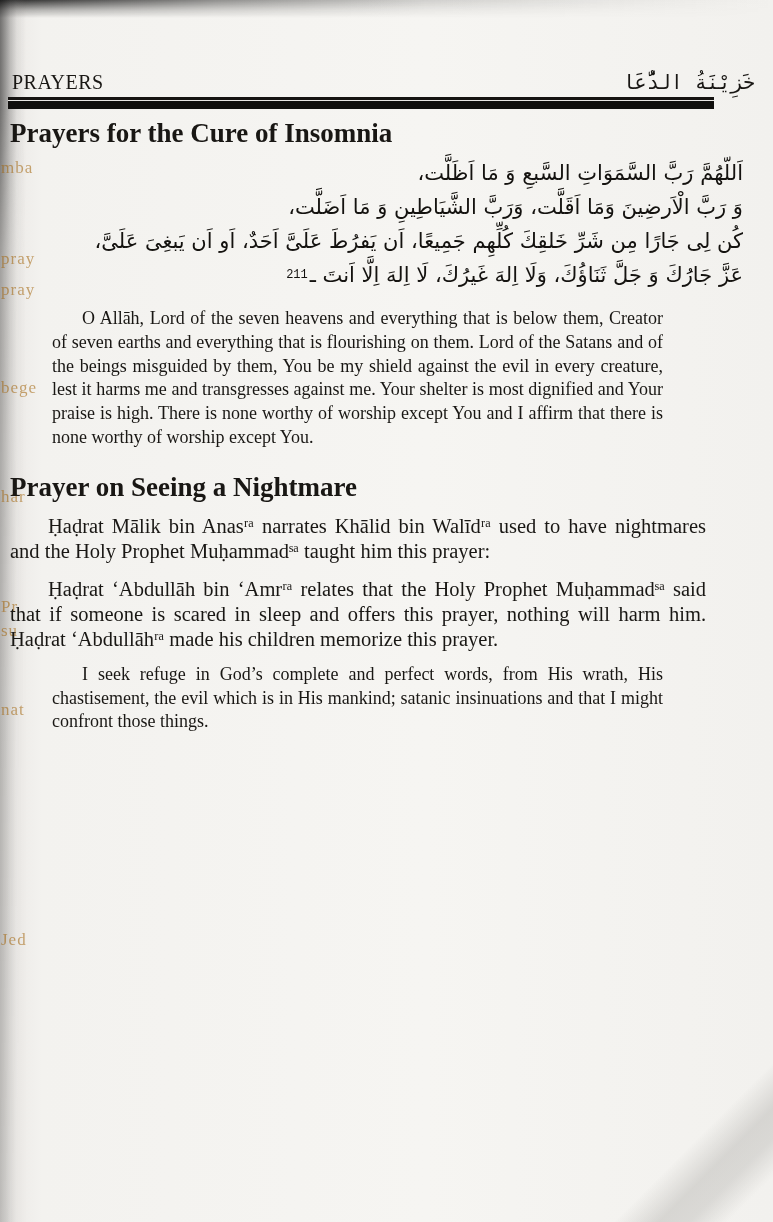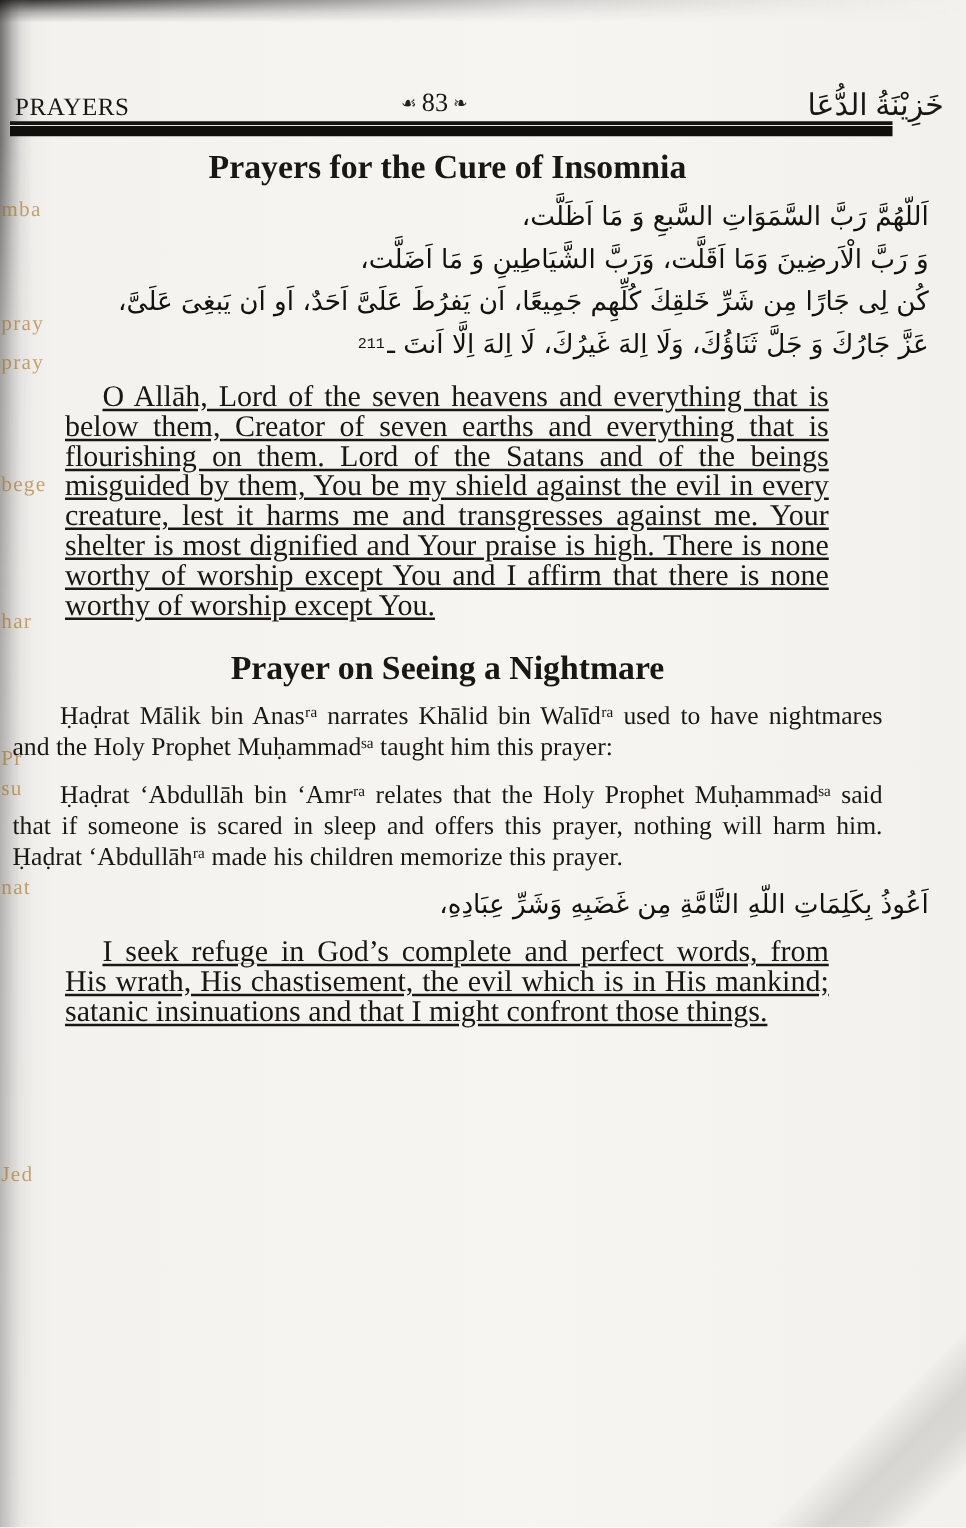--- a/index.html
+++ b/index.html
@@ -38,30 +38,30 @@
   }
 
   
   .header {
     position: absolute; top: 70px; left: 12px; right: 18px; height: 26px;
     display: flex; justify-content: space-between; align-items: baseline;
   }
   .head-left { font-size: 20px; letter-spacing: .5px; }
   .head-page { font-size: 21px; position: absolute; left: 0; right: 72px; text-align: center; }
   .head-page .orn { font-size: 14px; color: #22201d; position: relative; top: -2px; padding: 0 4px; }
-  .head-ar { font-family: Liberation Serif, serif; font-size: 24px; direction: rtl; }
+  .head-ar { font-family: Liberation Mono, monospace; font-size: 20px; direction: rtl; }
   .rule {
     position: absolute; top: 97px; left: 8px; width: 706px; height: 12px;
     background: linear-gradient(to bottom, #161412 0 3px, #e9e7e4 3px 4px, #100f0d 4px 12px);
   }
 
   
   .content { position: absolute; top: 109px; left: 0; right: 0; }
   h1 {
-    margin: 0 67px 0 10px; text-align: center;
+    margin: 0 67px 0 10px; text-align: left;
     font-size: 27px; font-weight: 700; letter-spacing: 0;
   }
   .t1 { margin-top: 9px; }
   .t2 { margin-top: 22px; }
   .para {
     margin: 0 67px 0 10px; text-indent: 38px;
     font-size: 20.5px; line-height: 25px;
     text-align: justify; text-justify: inter-word;
   }
   .p1 { margin-top: 13px; }
@@ -73,22 +73,22 @@
     font-size: 21px; line-height: 34px; color: #14120f;
   }
   .arabic .line { white-space: nowrap; }
   .arabic .fn {
     font-size: 12px; position: relative; top: -4px;
     font-family: Liberation Mono, monospace;
     padding: 0 2px;
   }
   .trans {
     margin: 11px 110px 0 52px; text-indent: 30px;
-    font-size: 24px; line-height: 23.8px;
-    text-align: justify; text-justify: inter-word; text-decoration: underline;
+    font-size: 18px; line-height: 23.8px;
+    text-align: justify; text-justify: inter-word;
   }
 </style>
 </head>
 <body>
 
 <div class="page">
 
   <div class="edge-top"></div>
   <div class="edge-left"></div>
   <div class="corner-curl"></div>
@@ -98,21 +98,20 @@
   <span class="ghost" style="top:280px">pray</span>
   <span class="ghost" style="top:378px">bege</span>
   <span class="ghost" style="top:487px">har</span>
   <span class="ghost" style="top:597px">Pr</span>
   <span class="ghost" style="top:621px">su</span>
   <span class="ghost" style="top:700px">nat</span>
   <span class="ghost" style="top:930px">Jed</span>
 
   <div class="header">
     <span class="head-left">PRAYERS</span>
-    <span class="head-page"><span class="orn">☙</span><span>83</span><span class="orn">❧</span></span>
     <span class="head-ar">خَزِيْنَةُ الدُّعَا</span>
   </div>
   <div class="rule"></div>
 
   <div class="content">
 
     <h1 class="t1">Prayers for the Cure of Insomnia</h1>
 
     <div class="arabic">
       <div class="line">اَللّهُمَّ رَبَّ السَّمَوَاتِ السَّبعِ وَ مَا اَظَلَّت،</div>
@@ -121,19 +120,18 @@
       <div class="line"><span>عَزَّ جَارُكَ وَ جَلَّ ثَنَاؤُكَ، وَلَا اِلهَ غَيرُكَ، لَا اِلهَ اِلَّا اَنتَ ـ</span><span class="fn">211</span></div>
     </div>
 
     <p class="trans">O Allāh, Lord of the seven heavens and everything that is below them, Creator of seven earths and everything that is flourishing on them. Lord of the Satans and of the beings misguided by them, You be my shield against the evil in every creature, lest it harms me and transgresses against me. Your shelter is most dignified and Your praise is high. There is none worthy of worship except You and I affirm that there is none worthy of worship except You.</p>
 
     <h1 class="t2">Prayer on Seeing a Nightmare</h1>
     <p class="para p3">Ḥaḍrat Mālik bin Anasʳᵃ narrates Khālid bin Walīdʳᵃ used to have nightmares and the Holy Prophet Muḥammadˢᵃ taught him this prayer:</p>
     <p class="para p2">Ḥaḍrat ‘Abdullāh bin ‘Amrʳᵃ relates that the Holy Prophet Muḥammadˢᵃ said that if someone is scared in sleep and offers this prayer, nothing will harm him. Ḥaḍrat ‘Abdullāhʳᵃ made his children memorize this prayer.</p>
 
     <div class="arabic">
-      <div class="line">اَعُوذُ بِكَلِمَاتِ اللّهِ التَّامَّةِ مِن غَضَبِهِ وَشَرِّ عِبَادِهِ،</div>
     </div>
 
     <p class="trans">I seek refuge in God’s complete and perfect words, from His wrath, His chastisement, the evil which is in His mankind; satanic insinuations and that I might confront those things.</p>
 
   </div>
 </div>
 
 </body></html>

